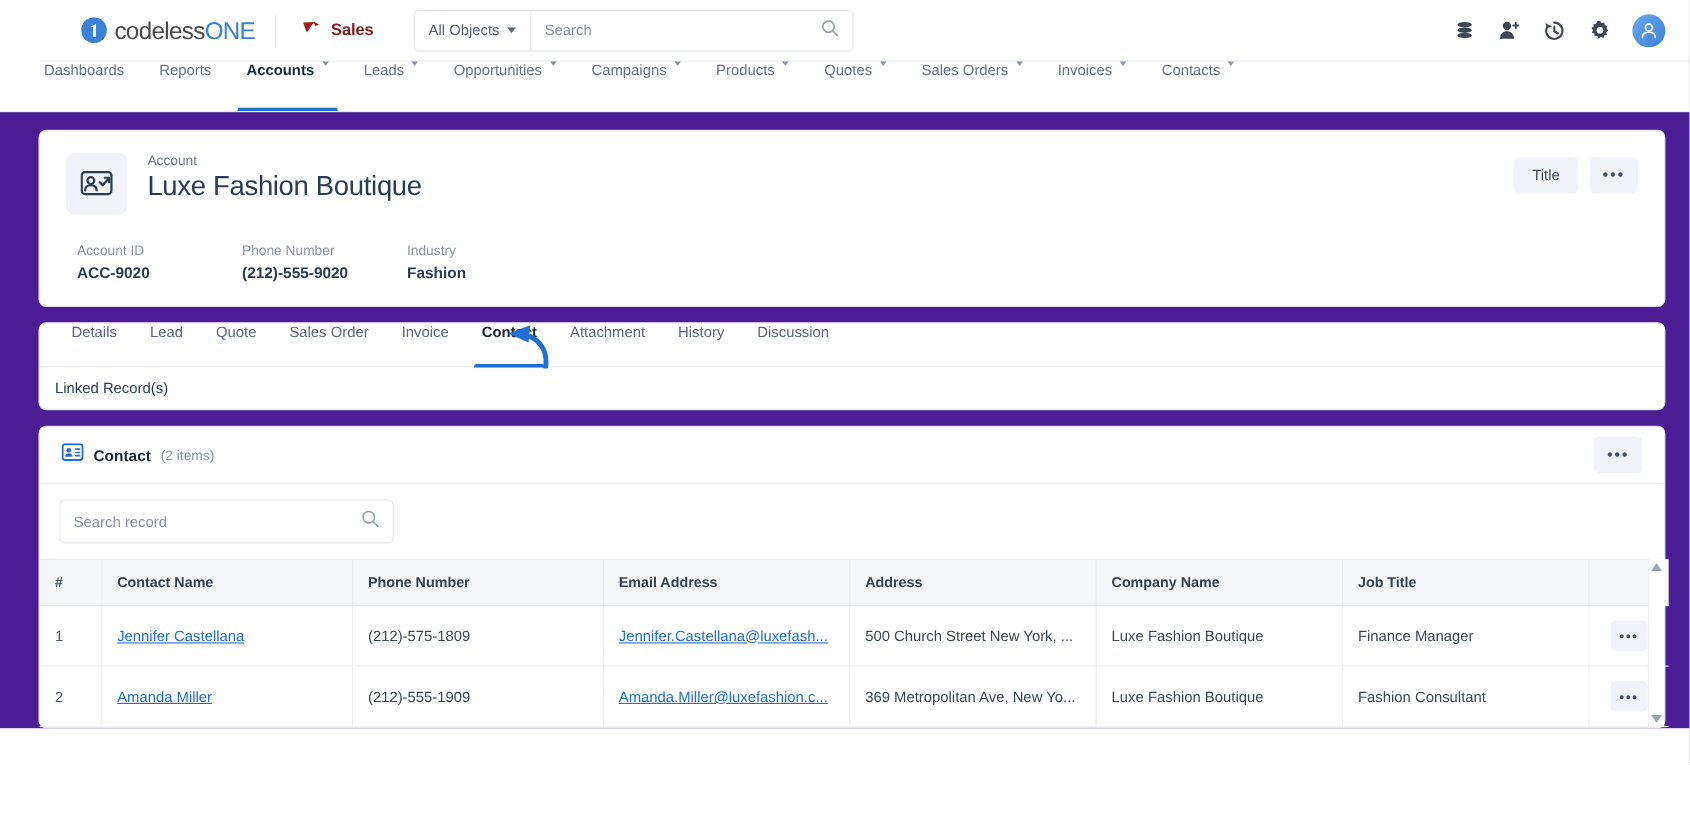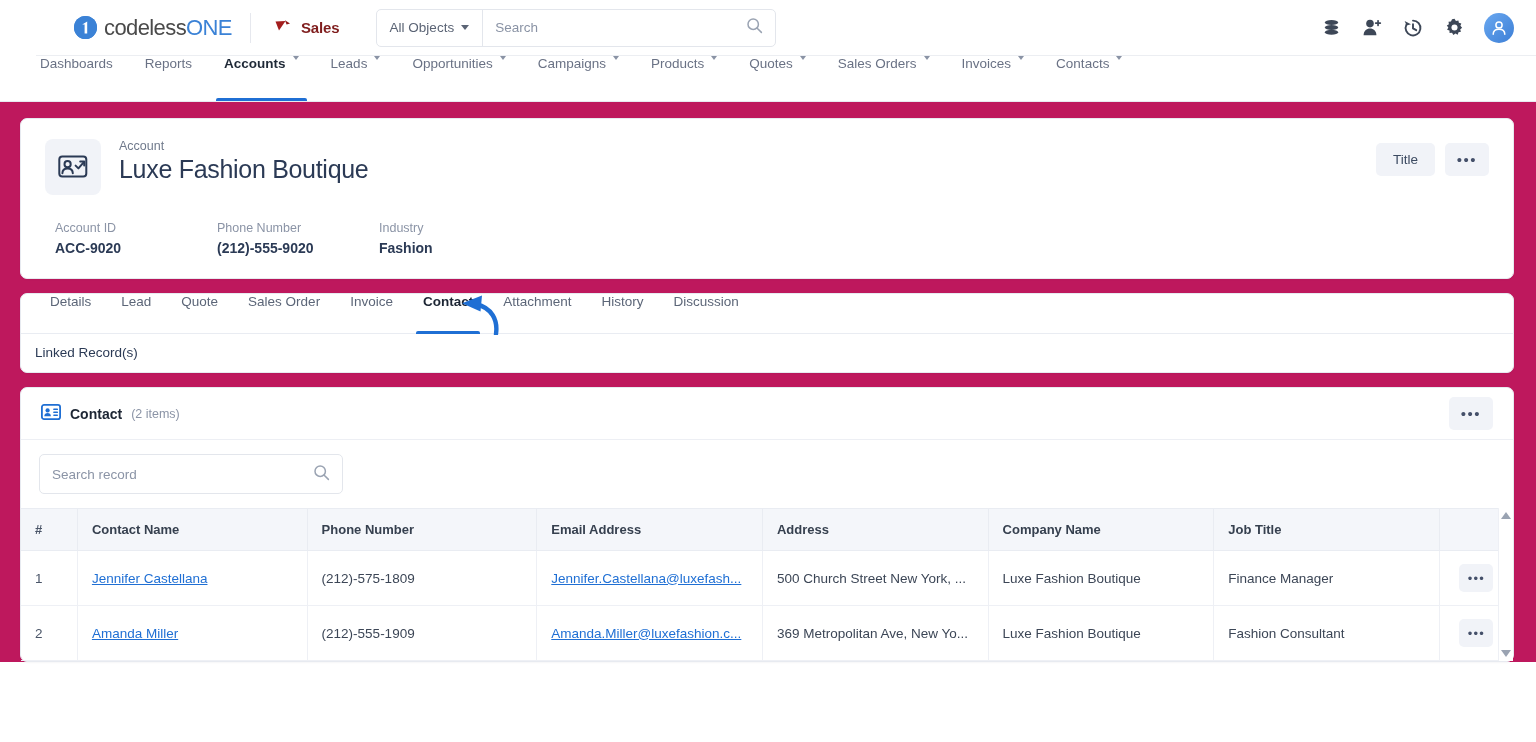--- a/index.html
+++ b/index.html
@@ -86,21 +86,21 @@
     font-size: 13.5px; color: #6a7governs; color: #6a7285;
     position: relative; cursor: pointer; white-space: nowrap;
   }
   .navitem.active { color: #1f2937; font-weight: 600; }
   .navitem.active::after {
     content: ""; position: absolute; left: 8px; right: 8px; bottom: 0;
     height: 3px; background: #1f6fd4; border-radius: 2px 2px 0 0;
   }
 
   
-  .page { padding: 16px 22px 0 20px; background: #be185d; }
+  .page { padding: 16px 22px 0 35px; background: #4c1d95; }
 
   .card {
     background: #fff;
     border: 1px solid #e7eaf0;
     border-radius: 7px;
     box-shadow: 0 1px 2px rgba(20,30,60,0.04);
   }
 
   
   .rec-header { padding: 20px 24px 22px 24px; position: relative; }
@@ -118,21 +118,21 @@
   .btn-soft {
     height: 33px; min-width: 44px;
     background: #f1f3f8; border: none; border-radius: 5px;
     font-size: 13.5px; color: #3c4a61; font-family: inherit;
     padding: 0 17px; cursor: pointer;
     display: flex; align-items: center; justify-content: center;
   }
   .btn-soft.icon { padding: 0; width: 40px; }
   .dots { letter-spacing: 1.5px; font-size: 15px; line-height: 1; color: #45506a; }
 
-  .rec-meta { display: flex; gap: 16px; margin-top: 26px; padding-left: 10px; }
+  .rec-meta { display: flex; gap: 4px; margin-top: 26px; padding-left: 10px; }
   .meta { min-width: 146px; }
   .meta .k { font-size: 12.5px; color: #8b94a6; margin-bottom: 5px; }
   .meta .v { font-size: 14px; color: #2b3a55; font-weight: 600; }
 
   
   .tabs-card { margin-top: 14px; }
   .tabs {
     display: flex; align-items: stretch; height: 40px;
     border-bottom: 1px solid #e9ecf2; padding: 0 14px;
     position: relative;

